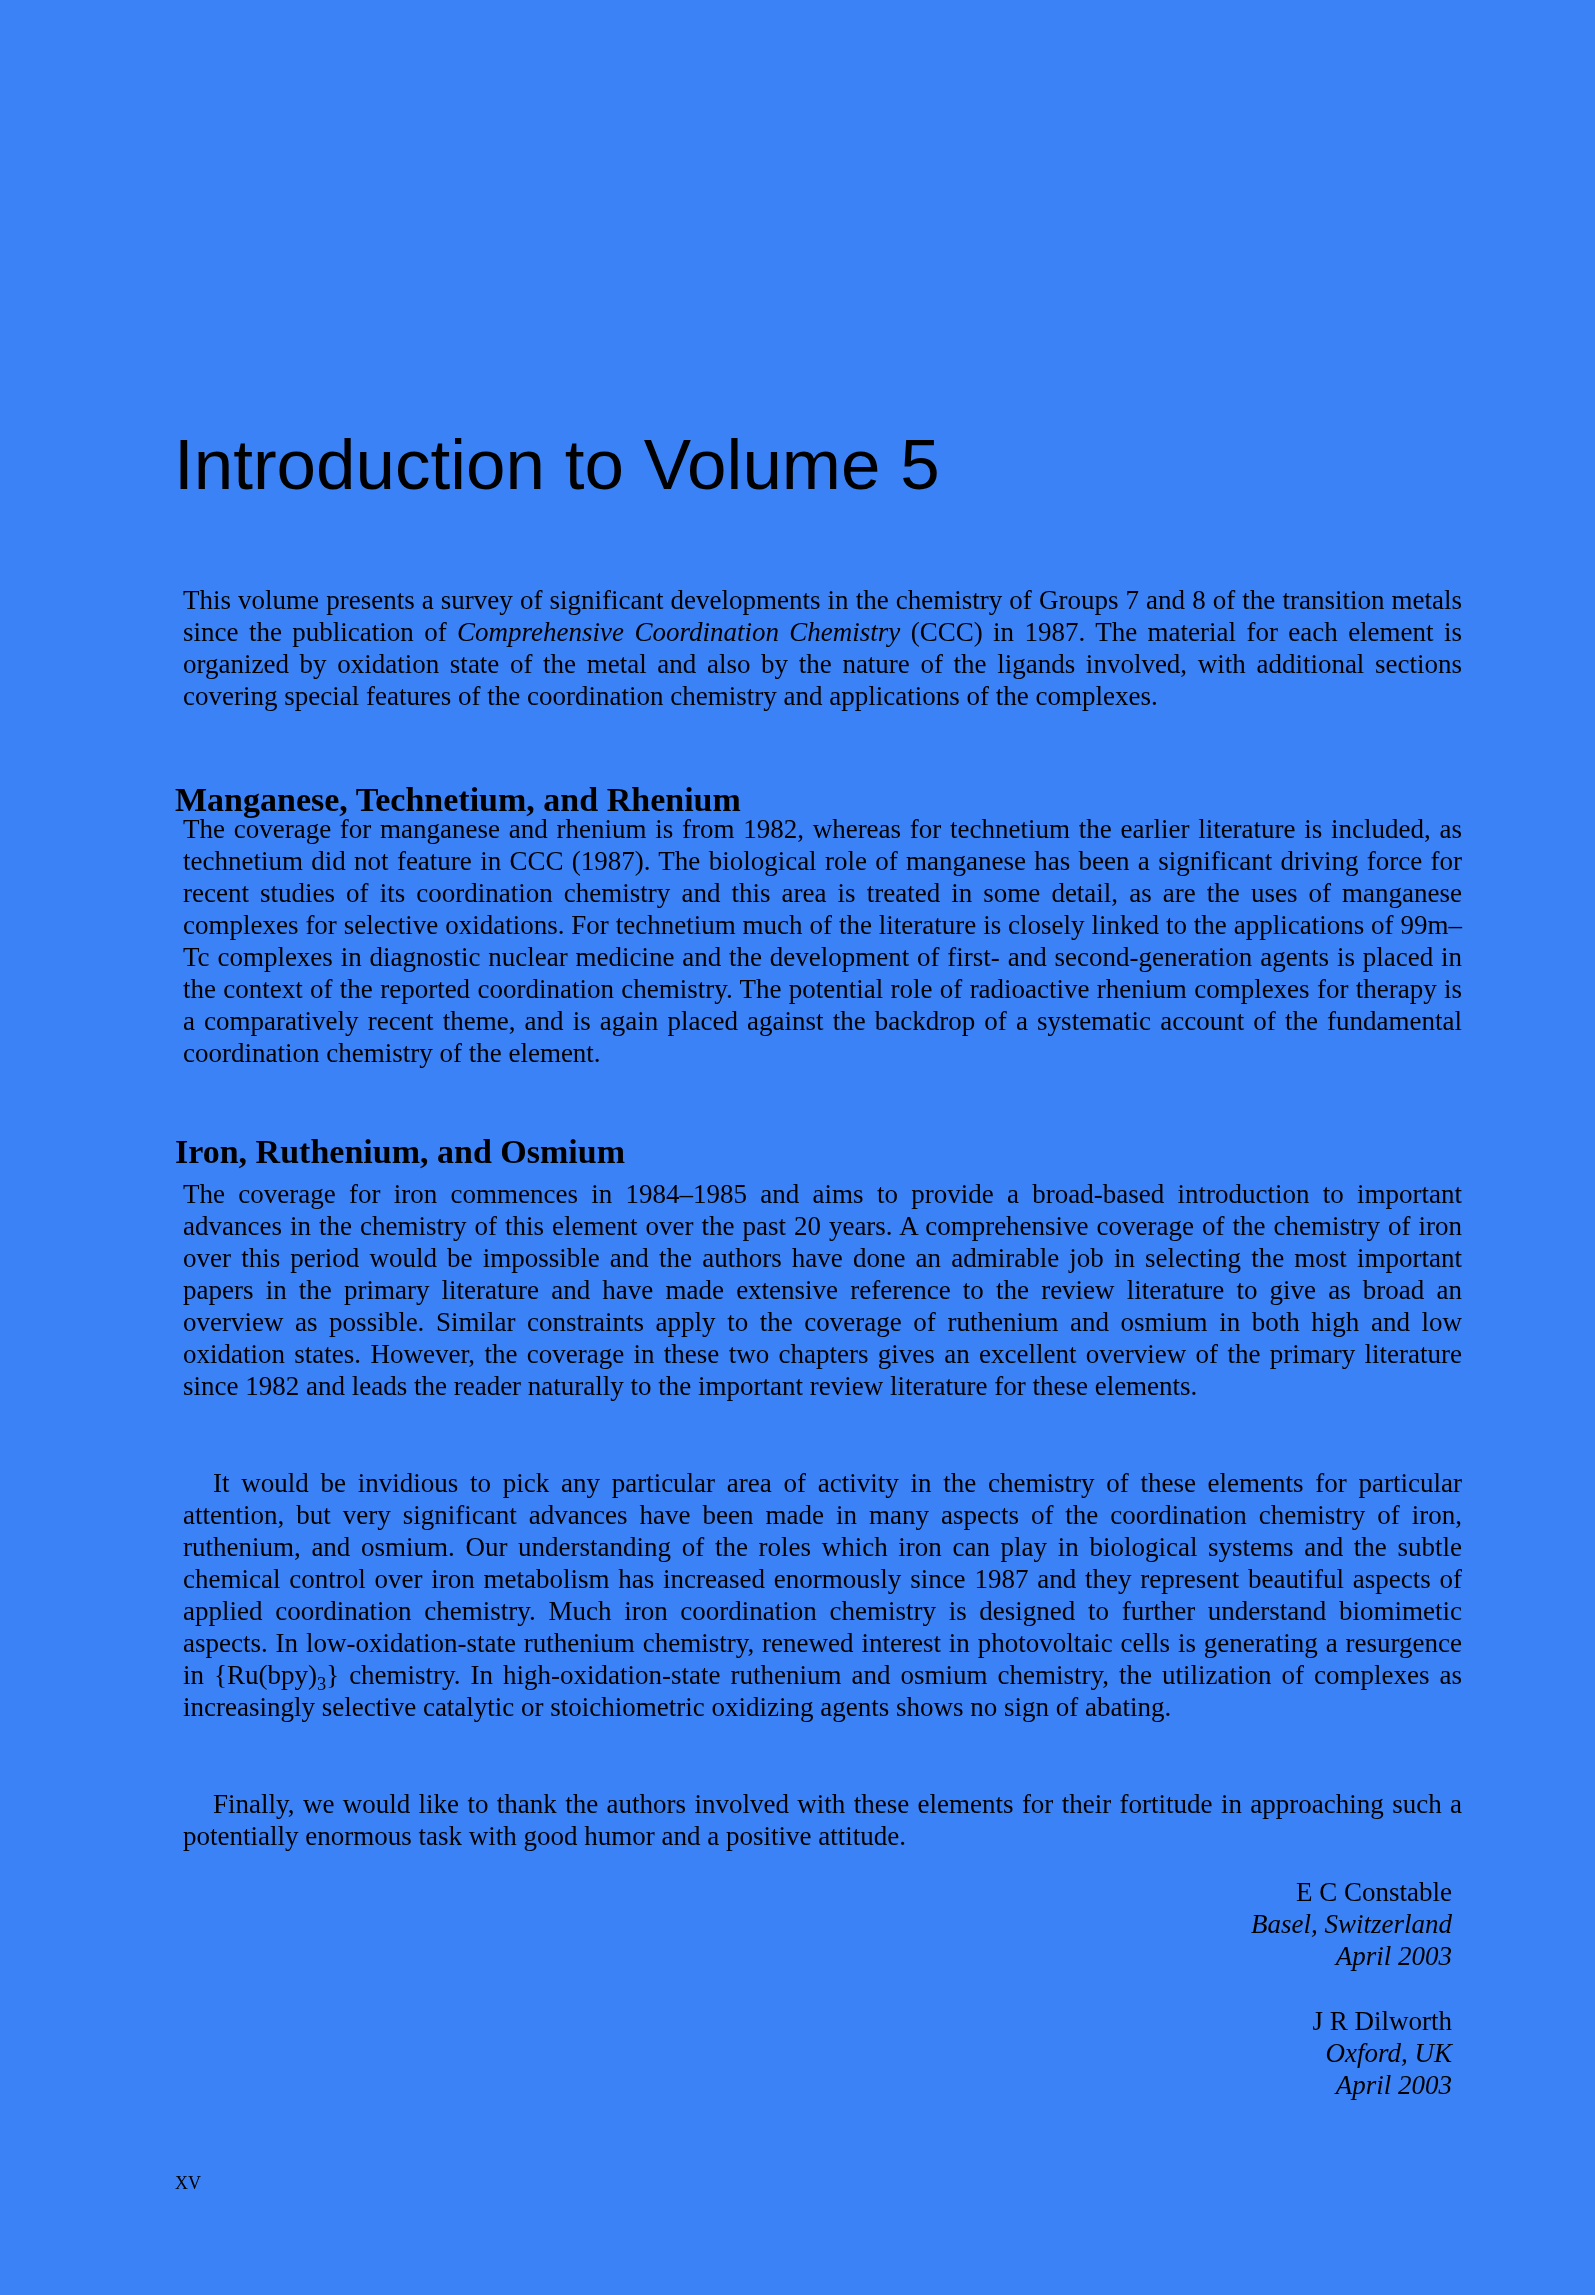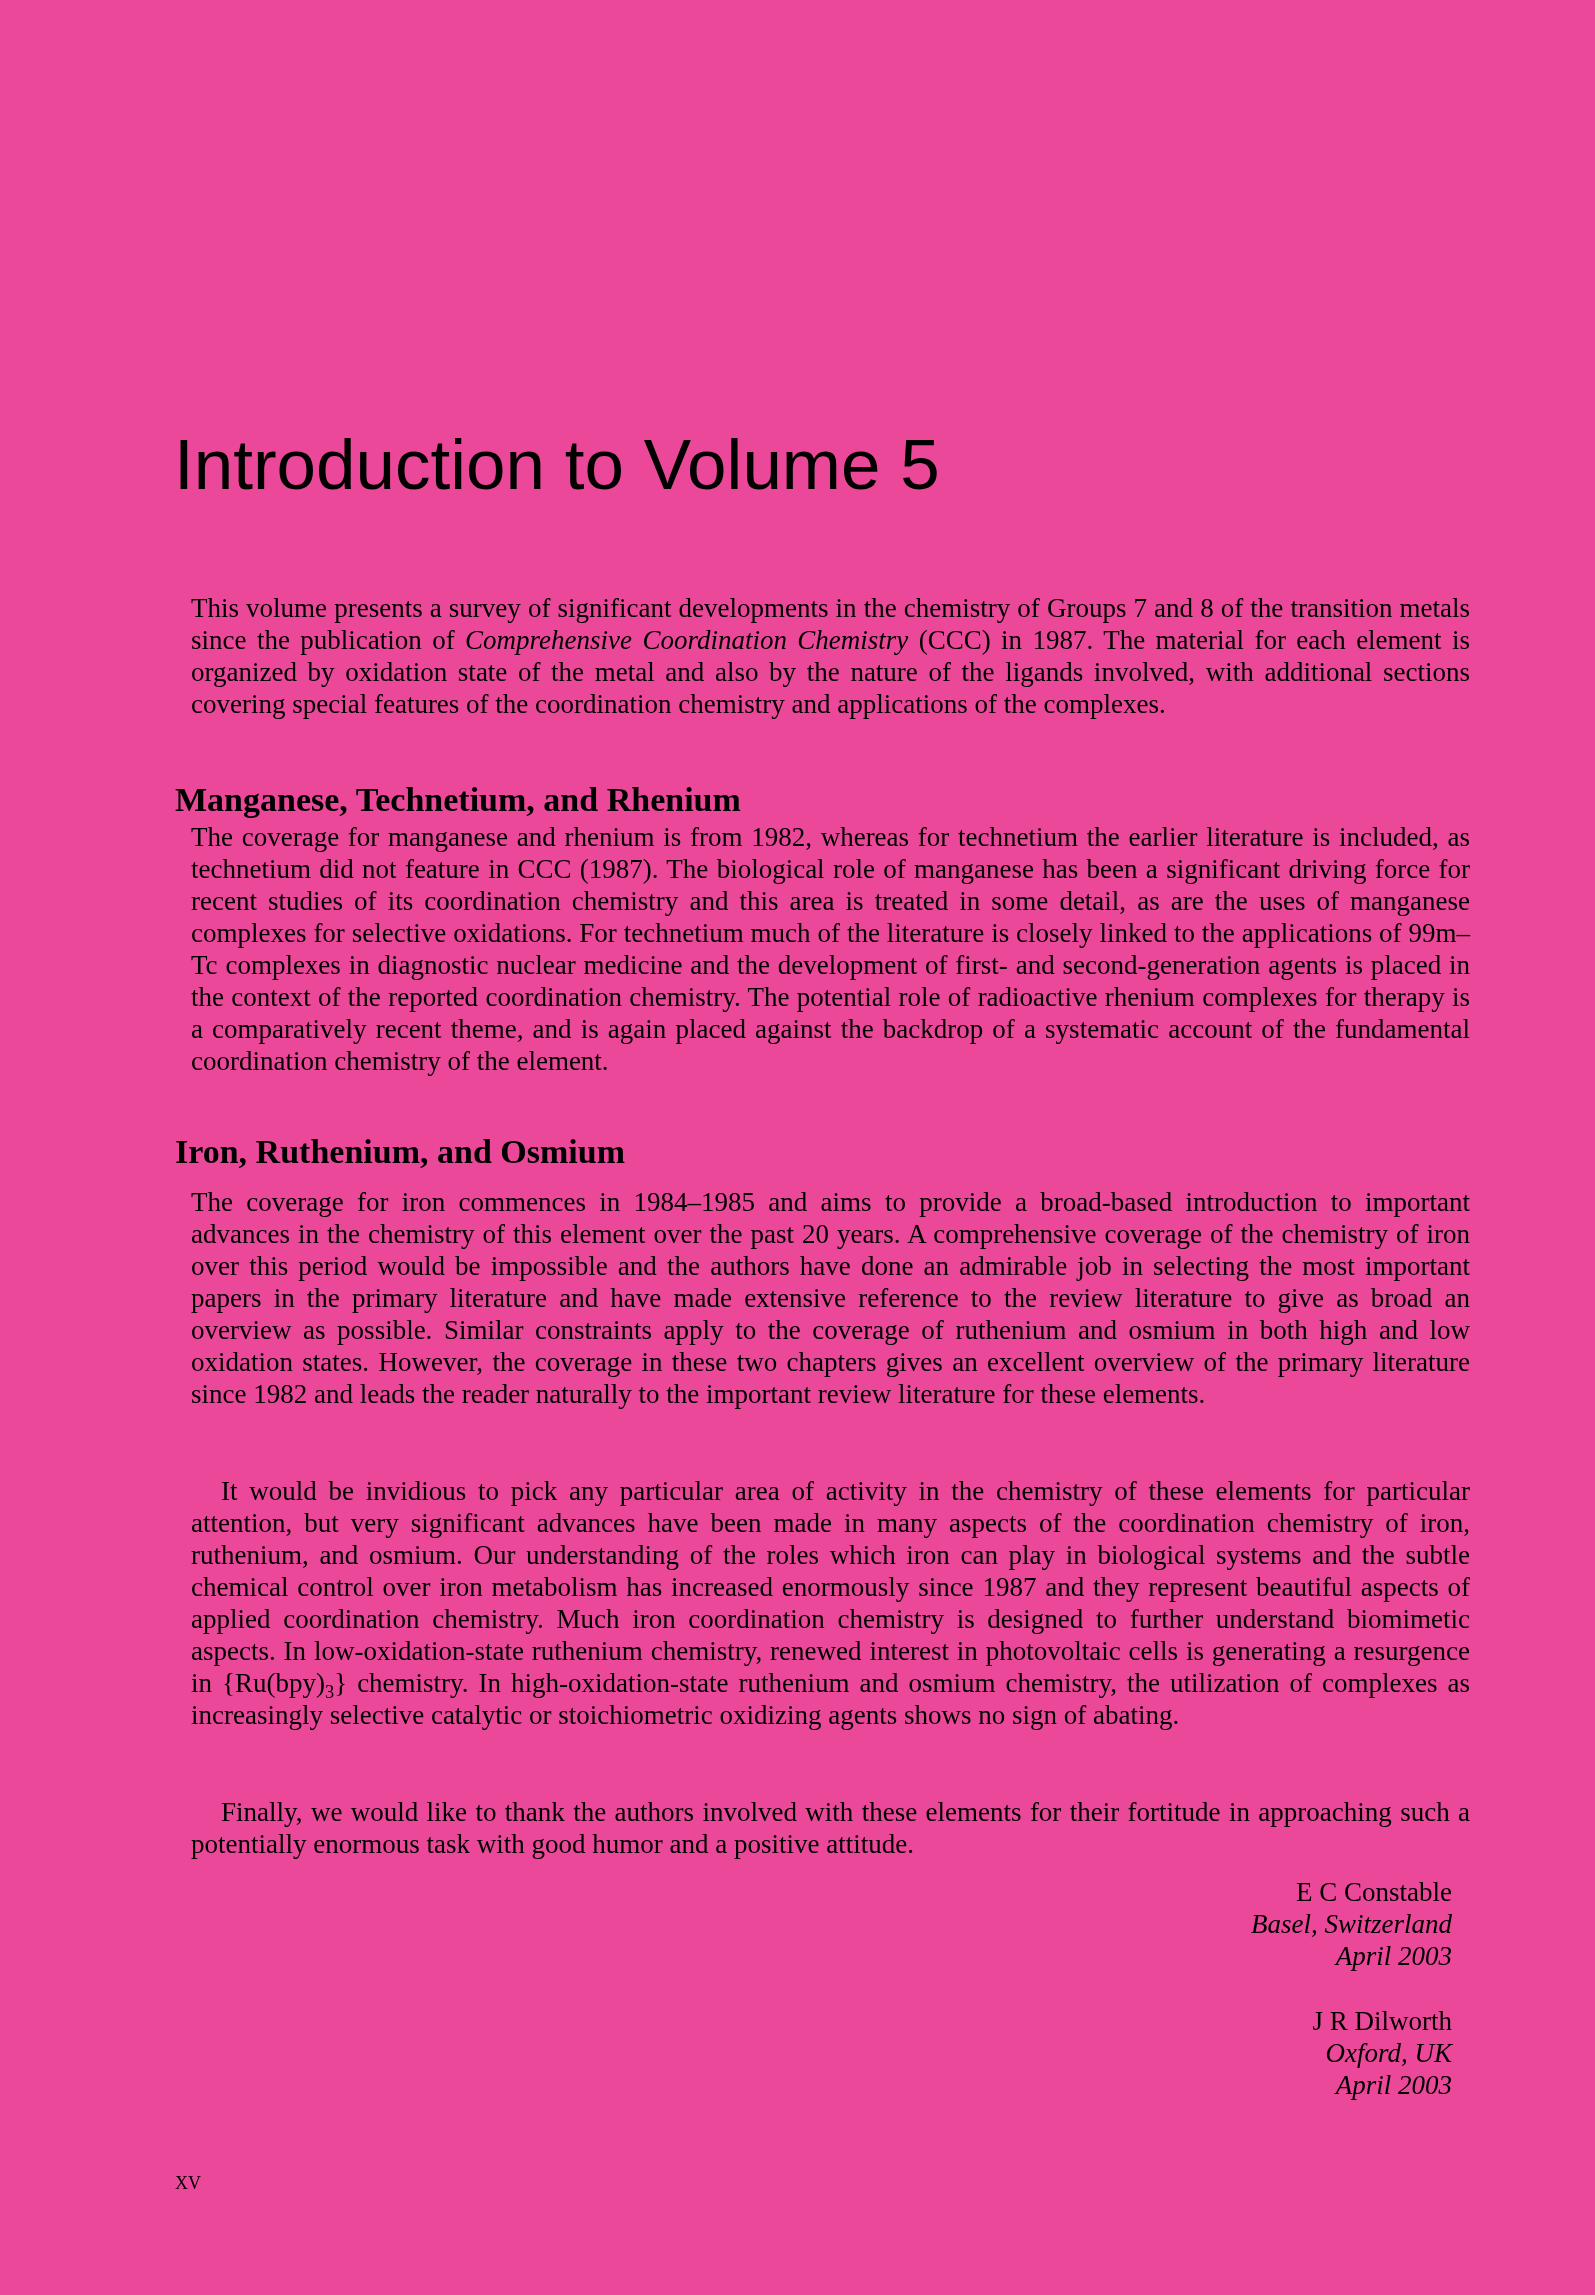--- a/index.html
+++ b/index.html
@@ -4,21 +4,21 @@
 <style>
   html, body {
     margin: 0;
     padding: 0;
     background: #ffffff;
   }
   .page {
     position: relative;
     width: 1595px;
     height: 2295px;
-    background: #ec4899;
+    background: #3b82f6;
     color: #000000;
     overflow: hidden;
   }
   .title {
     position: absolute;
     left: 174px;
     top: 429px;
     margin: 0;
     font-family: "Liberation Sans", sans-serif;
     font-weight: 400;
@@ -30,21 +30,21 @@
   .body-text {
     font-family: "Liberation Serif", "DejaVu Serif", serif;
     font-size: 27px;
     line-height: 32px;
     color: #000000;
   }
   .para {
     position: absolute;
     left: 175px;
     width: 1279px;
-    margin: 16px;
+    margin: 8px;
     text-align: justify;
   }
   .heading {
     position: absolute;
     left: 175px;
     width: 1279px;
     margin: 0;
     font-family: "Liberation Serif", "DejaVu Serif", serif;
     font-size: 34px;
     line-height: 32px;

